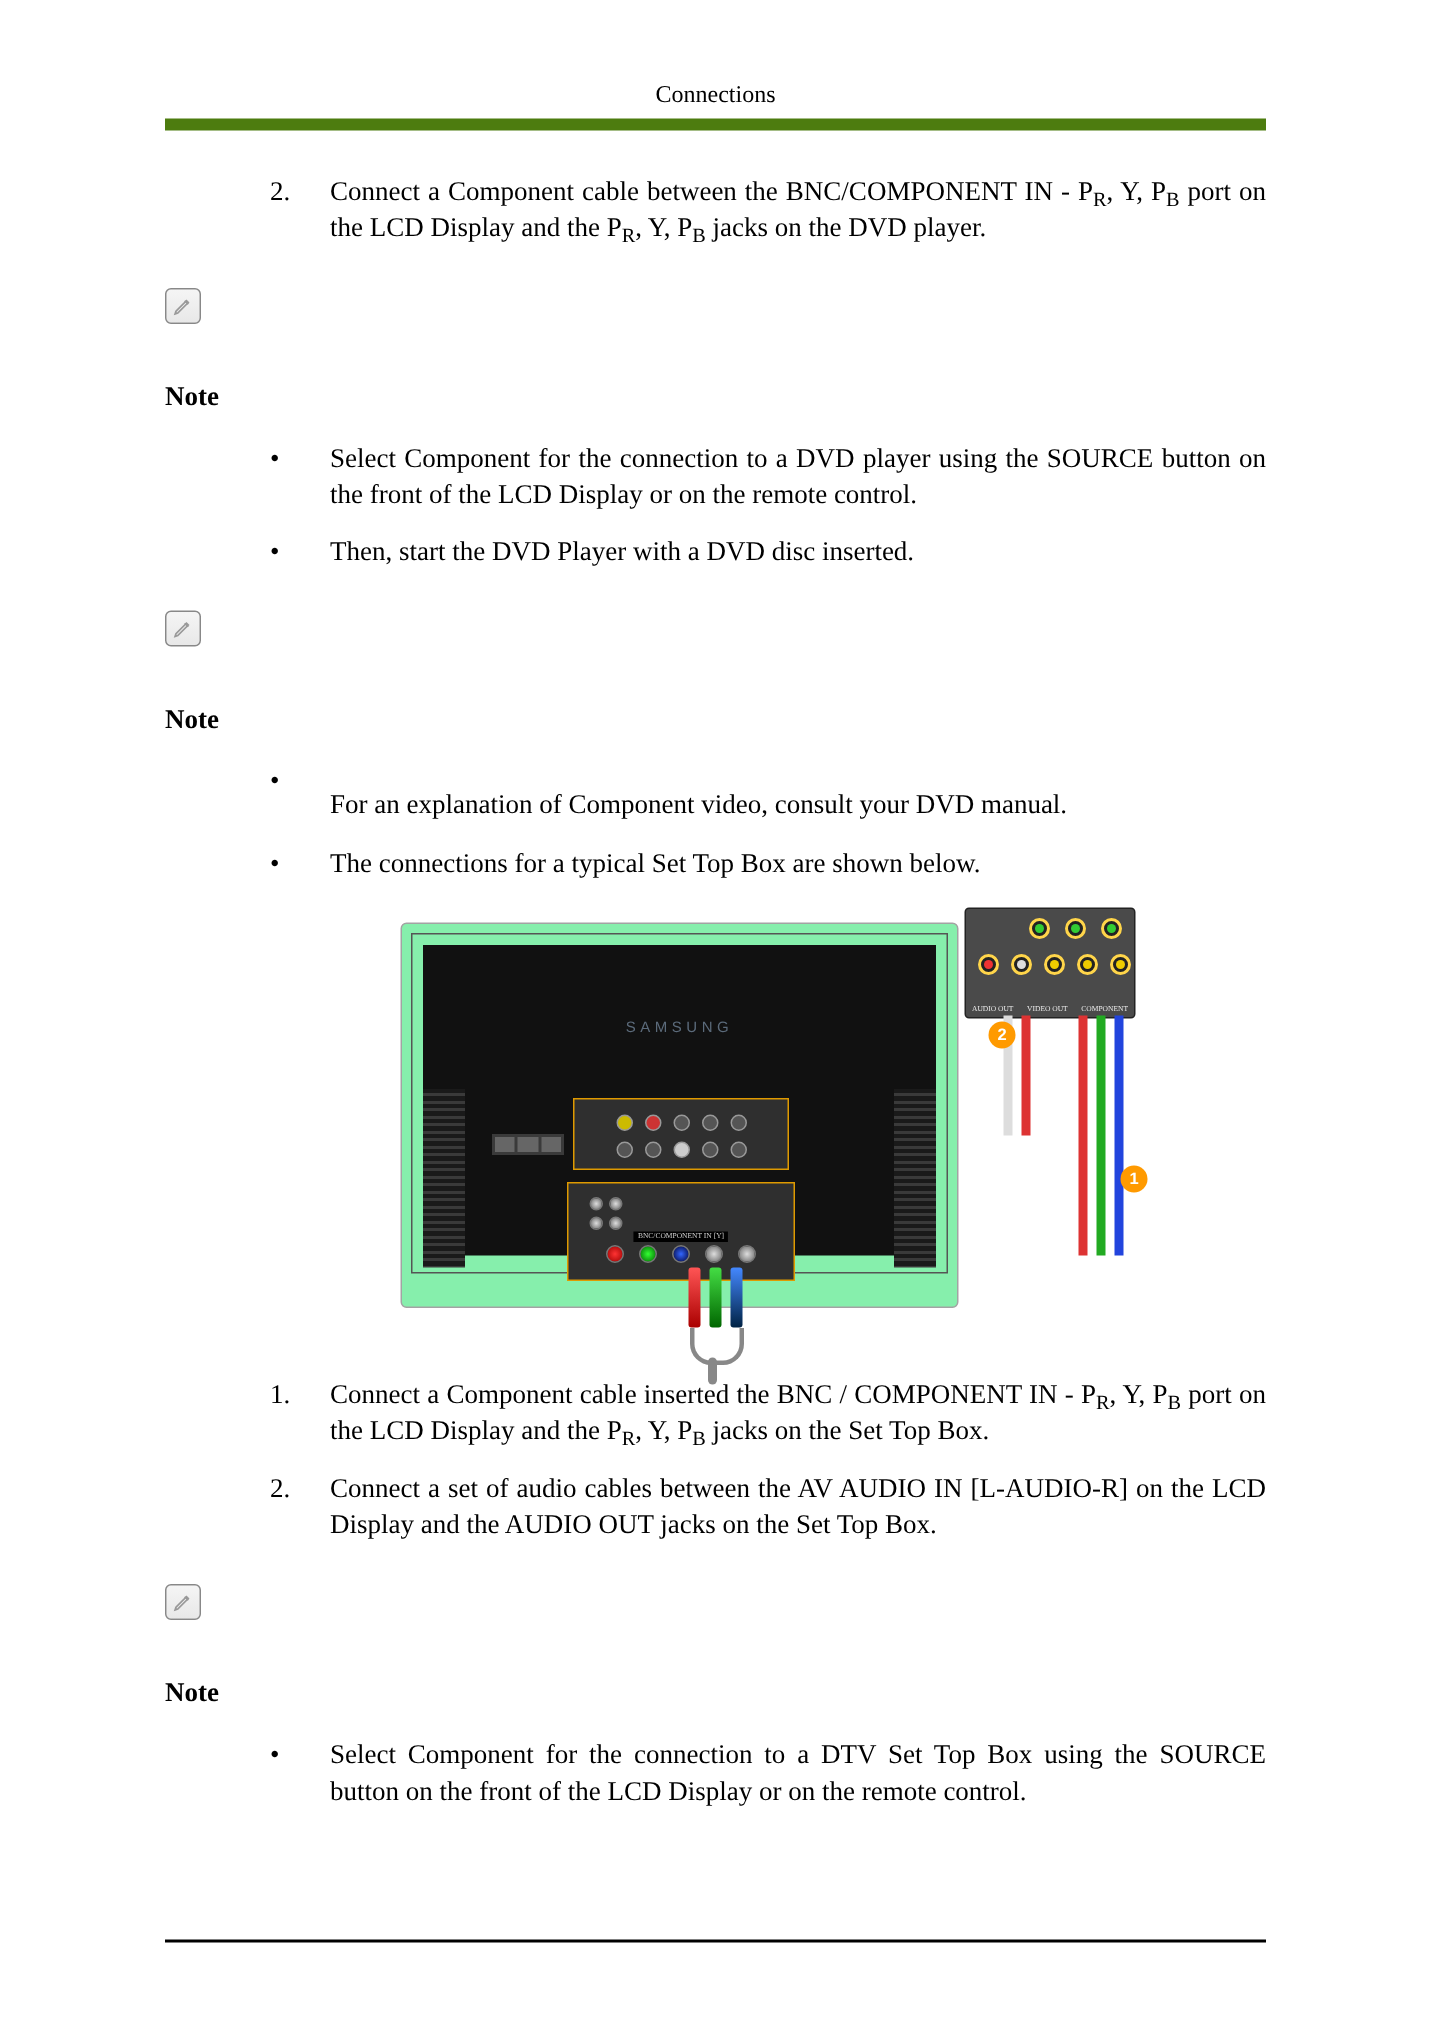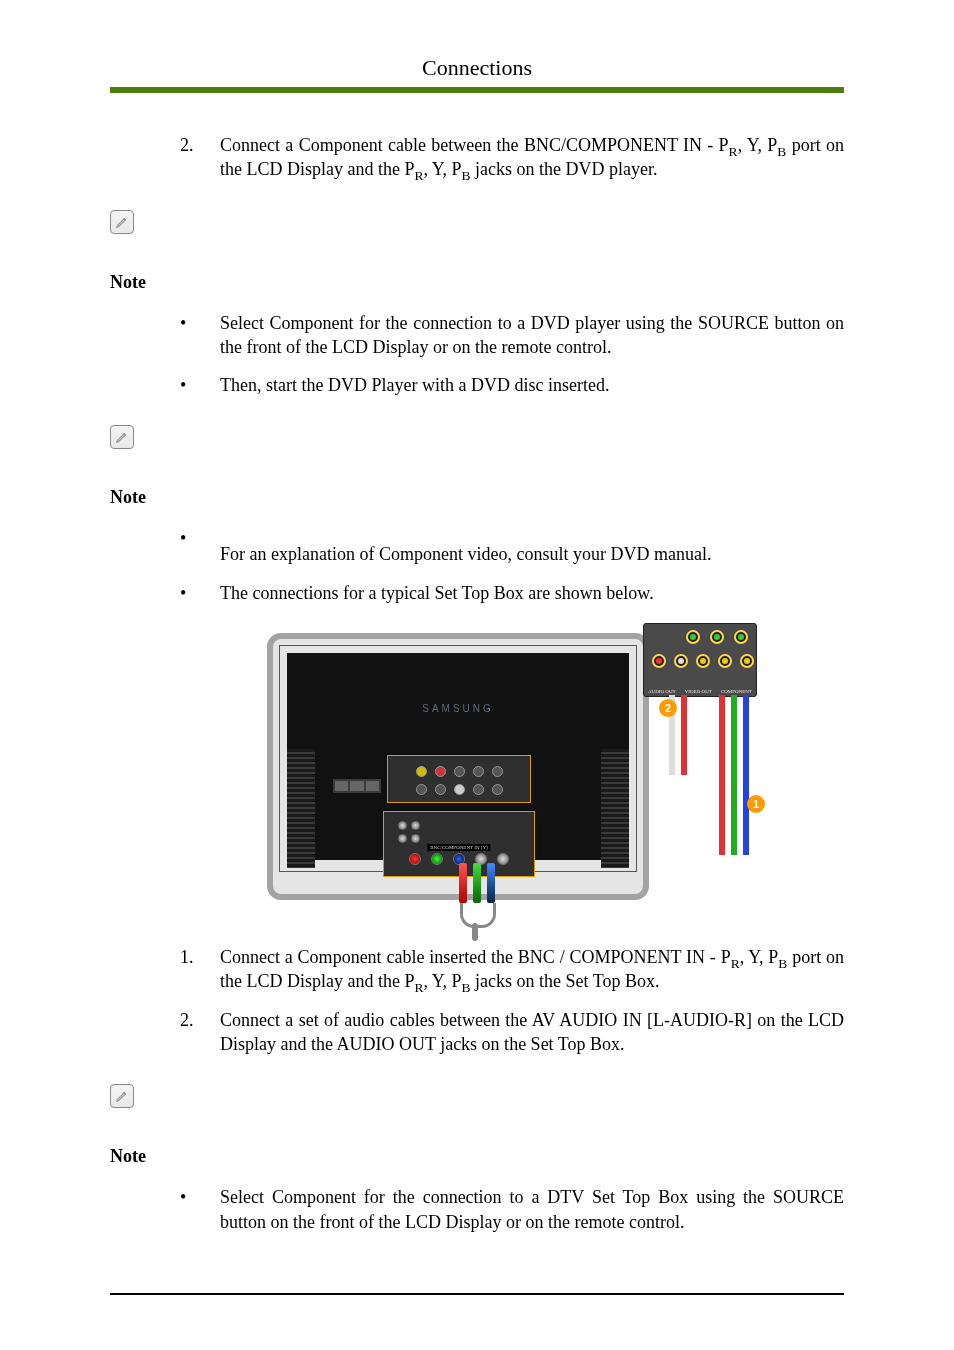--- a/index.html
+++ b/index.html
@@ -12,24 +12,24 @@
     color: #000;
     background: #fff;
     position: relative;
   }
   .page {
     padding: 55px 110px 60px 110px;
     box-sizing: border-box;
   }
   .header {
     text-align: center;
-    font-size: 22px;
+    font-size: 16px;
     padding-bottom: 6px;
-    border-bottom: 6px solid #4d7c0f;
-    margin-bottom: 40px;
+    border-bottom: 8px solid #4d7c0f;
+    margin-bottom: 28px;
   }
   .content {
     padding-left: 70px;
     padding-right: 0;
   }
   .ol-item {
     display: flex;
     margin-bottom: 14px;
     line-height: 1.35;
     text-align: justify;
@@ -71,24 +71,24 @@
     margin: 28px 0 40px 0;
   }
   .figure {
     display: inline-block;
     width: 490px;
     position: relative;
   }
   
   .monitor {
     width: 370px; height: 255px;
-    background: #e5e5e5;
-    border-radius: 14px;
+    background: #86efac;
+    border-radius: 4px;
     position: relative;
-    border: 6px solid #a3a3a3;
+    border: 1px solid #a3a3a3;
   }
   .bezel {
     position: absolute; left: 6px; right: 6px; top: 6px; bottom: 22px;
     border: 1px solid #555;
   }
   .screen {
     position: absolute; left: 14px; right: 14px; top: 14px; bottom: 34px;
     background: #111;
   }
   .bnc-panel {

